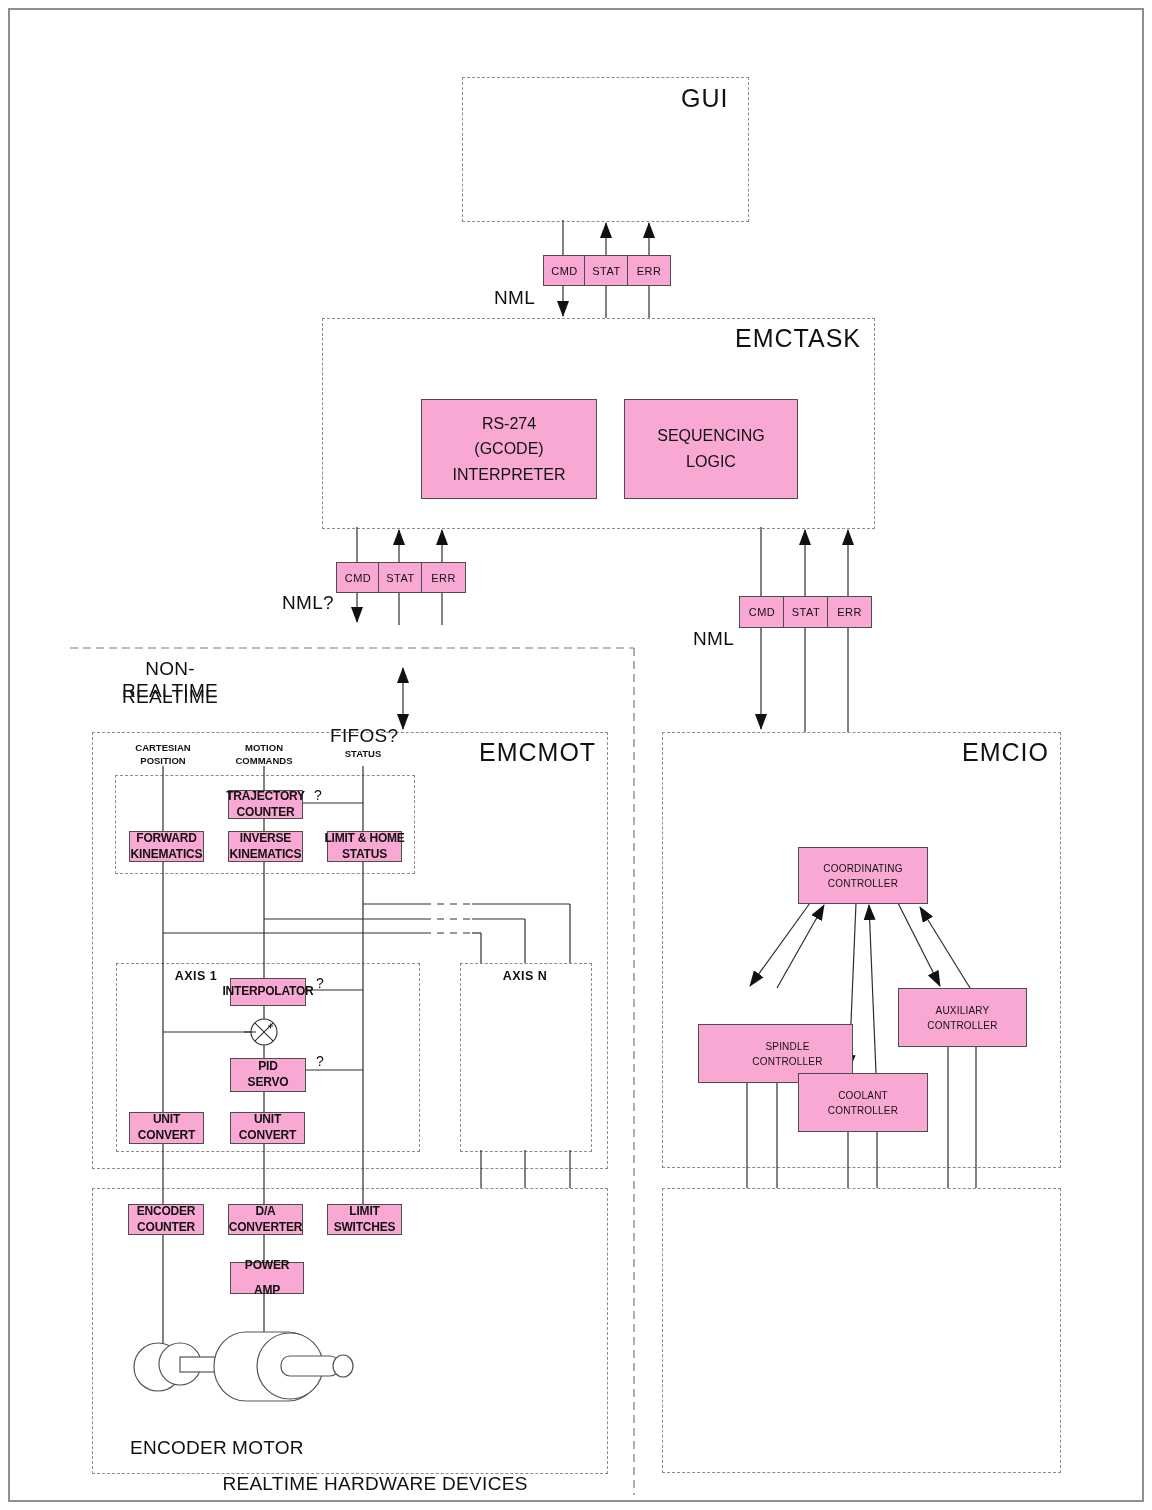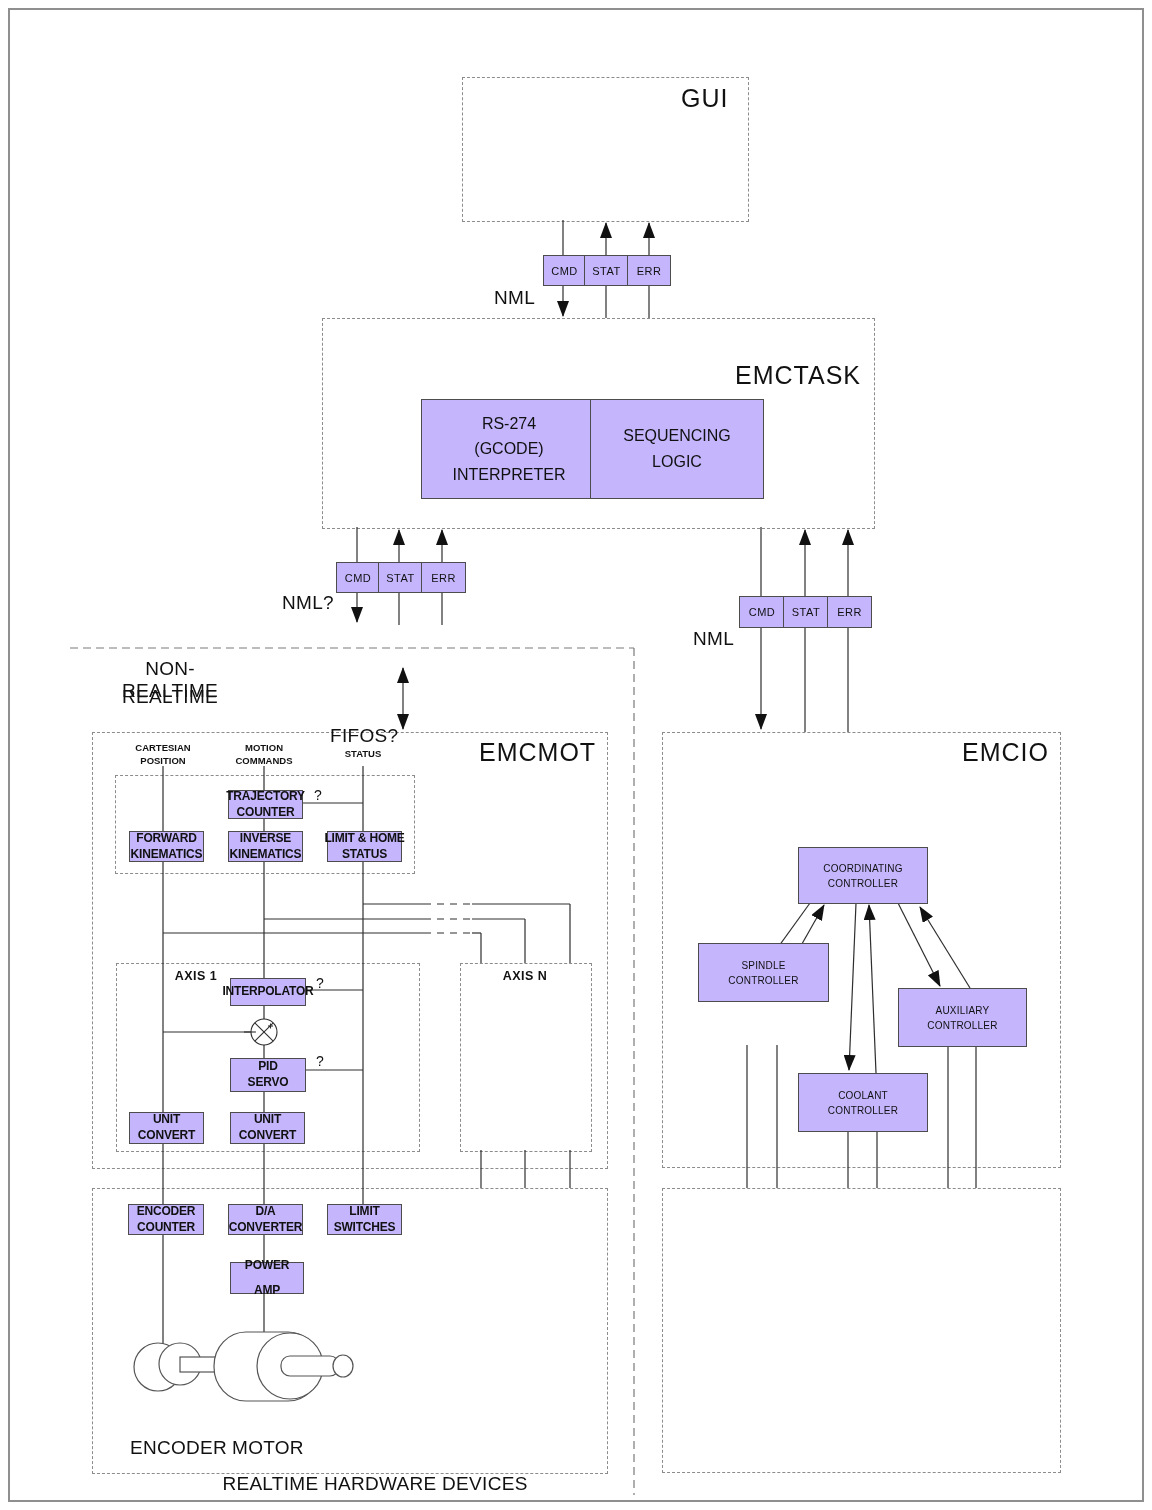--- a/index.html
+++ b/index.html
@@ -1,21 +1,21 @@
 <!DOCTYPE html>
 <html><head>
 <meta charset="utf-8">
 <style>
   html,body{margin:0;padding:0;background:#fff;}
   #stage{position:relative;width:1152px;height:1510px;background:#ffffff;
          font-family:"Liberation Sans",sans-serif;color:#111;overflow:hidden;}
   #frame{position:absolute;inset:8px;border:2px solid #8f8f8f;z-index:0;}
   .dbox{position:absolute;border:1px dashed #8c8c8c;z-index:1;background:transparent;}
   svg.wires{position:absolute;left:0;top:0;z-index:2;}
-  .sbox{position:absolute;border:1px solid #4d4d4d;background:#c4b5fd;z-index:3;
+  .sbox{position:absolute;border:1px solid #4d4d4d;background:#f9a8d4;z-index:3;
         display:flex;flex-direction:column;align-items:center;justify-content:center;
         text-align:center;white-space:nowrap;}
   .lbl{position:absolute;z-index:4;white-space:nowrap;}
   .blk{position:absolute;z-index:4;text-align:center;}
   .t-big{font-size:25px;letter-spacing:1px;text-align:right;}
   .t-mid{font-size:19px;letter-spacing:0.3px;margin-top:28px;}
   .t-slot{font-size:11px;letter-spacing:0.5px;}
   .t-box{font-size:12px;font-weight:700;letter-spacing:-0.2px;line-height:1.3;}
   .t-ctl{font-size:10px;line-height:1.5;letter-spacing:0.2px;}
   .t-int{font-size:16px;line-height:1.6;}
@@ -148,21 +148,21 @@
     </div>
   <div class="sbox t-slot" style="left:627px;top:255px;width:42px;height:29px;">
       <span>ERR</span>
     </div>
 
   <div class="sbox t-int" style="left:421px;top:399px;width:174px;height:98px;">
     <span>RS-274</span>
     <span>(GCODE)</span>
     <span>INTERPRETER</span>
   </div>
-  <div class="sbox t-int" style="left:590px;top:399px;width:172px;height:98px;">
+  <div class="sbox t-int" style="left:624px;top:399px;width:172px;height:98px;">
     <span>SEQUENCING</span>
     <span>LOGIC</span>
   </div>
 
   <div class="sbox t-slot" style="left:336px;top:562px;width:42px;height:29px;">
       <span>CMD</span>
     </div>
   <div class="sbox t-slot" style="left:378px;top:562px;width:43px;height:29px;">
       <span>STAT</span>
     </div>
@@ -211,21 +211,21 @@
   </div>
   <div class="sbox t-box" style="left:230px;top:1112px;width:73px;height:30px;">
     <span>UNIT</span>
     <span>CONVERT</span>
   </div>
 
   <div class="sbox t-ctl" style="left:798px;top:847px;width:128px;height:55px;">
     <span>COORDINATING</span>
     <span>CONTROLLER</span>
   </div>
-  <div class="sbox t-ctl" style="left:698px;top:943px;width:129px;height:57px;">
+  <div class="sbox t-ctl" style="left:698px;top:1024px;width:129px;height:57px;padding-left:24px;">
     <span>SPINDLE</span>
     <span>CONTROLLER</span>
   </div>
   <div class="sbox t-ctl" style="left:898px;top:988px;width:127px;height:57px;">
     <span>AUXILIARY</span>
     <span>CONTROLLER</span>
   </div>
   <div class="sbox t-ctl" style="left:798px;top:1073px;width:128px;height:57px;">
     <span>COOLANT</span>
     <span>CONTROLLER</span>
@@ -242,21 +242,21 @@
   <div class="sbox t-box" style="left:327px;top:1204px;width:73px;height:29px;">
     <span>LIMIT</span>
     <span>SWITCHES</span>
   </div>
   <div class="sbox t-box" style="left:230px;top:1262px;width:72px;height:30px;gap:9px;">
     <span>POWER</span>
     <span>AMP</span>
   </div>
 
   <div class="lbl t-big" style="left:681px;top:84px;">GUI</div>
-  <div class="lbl t-big" style="left:735px;top:324px;margin-top:37px;">EMCTASK</div>
+  <div class="lbl t-big" style="left:735px;top:324px;">EMCTASK</div>
   <div class="lbl t-big" style="left:479px;top:738px;">EMCMOT</div>
   <div class="lbl t-big" style="left:962px;top:738px;">EMCIO</div>
 
   <div class="lbl t-mid" style="left:494px;top:259px;">NML</div>
   <div class="lbl t-mid" style="left:282px;top:564px;">NML?</div>
   <div class="lbl t-mid" style="left:693px;top:600px;">NML</div>
 
   <div class="blk t-mid" style="left:103px;top:630px;width:134px;">NON-REALTIME</div>
   <div class="blk t-mid" style="left:103px;top:658px;width:134px;">REALTIME</div>
   <div class="lbl t-mid" style="left:330px;top:697px;">FIFOS?</div>

